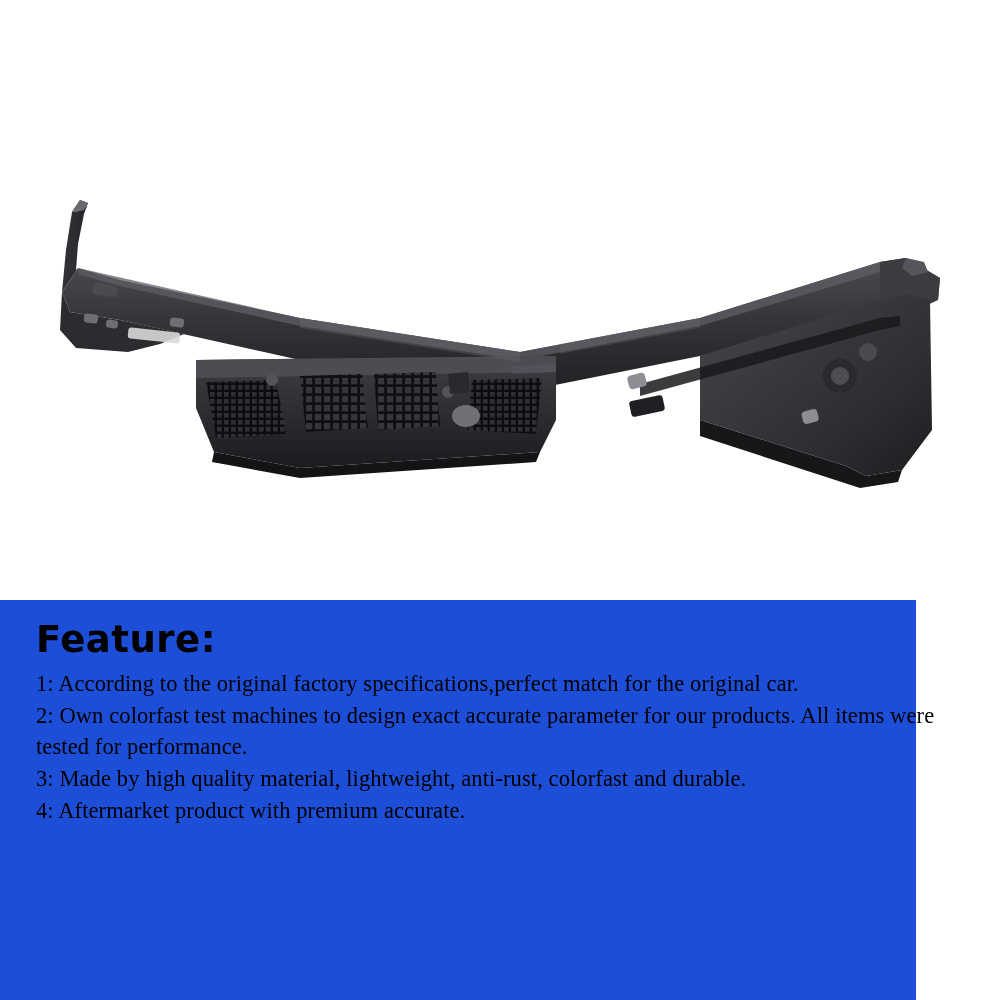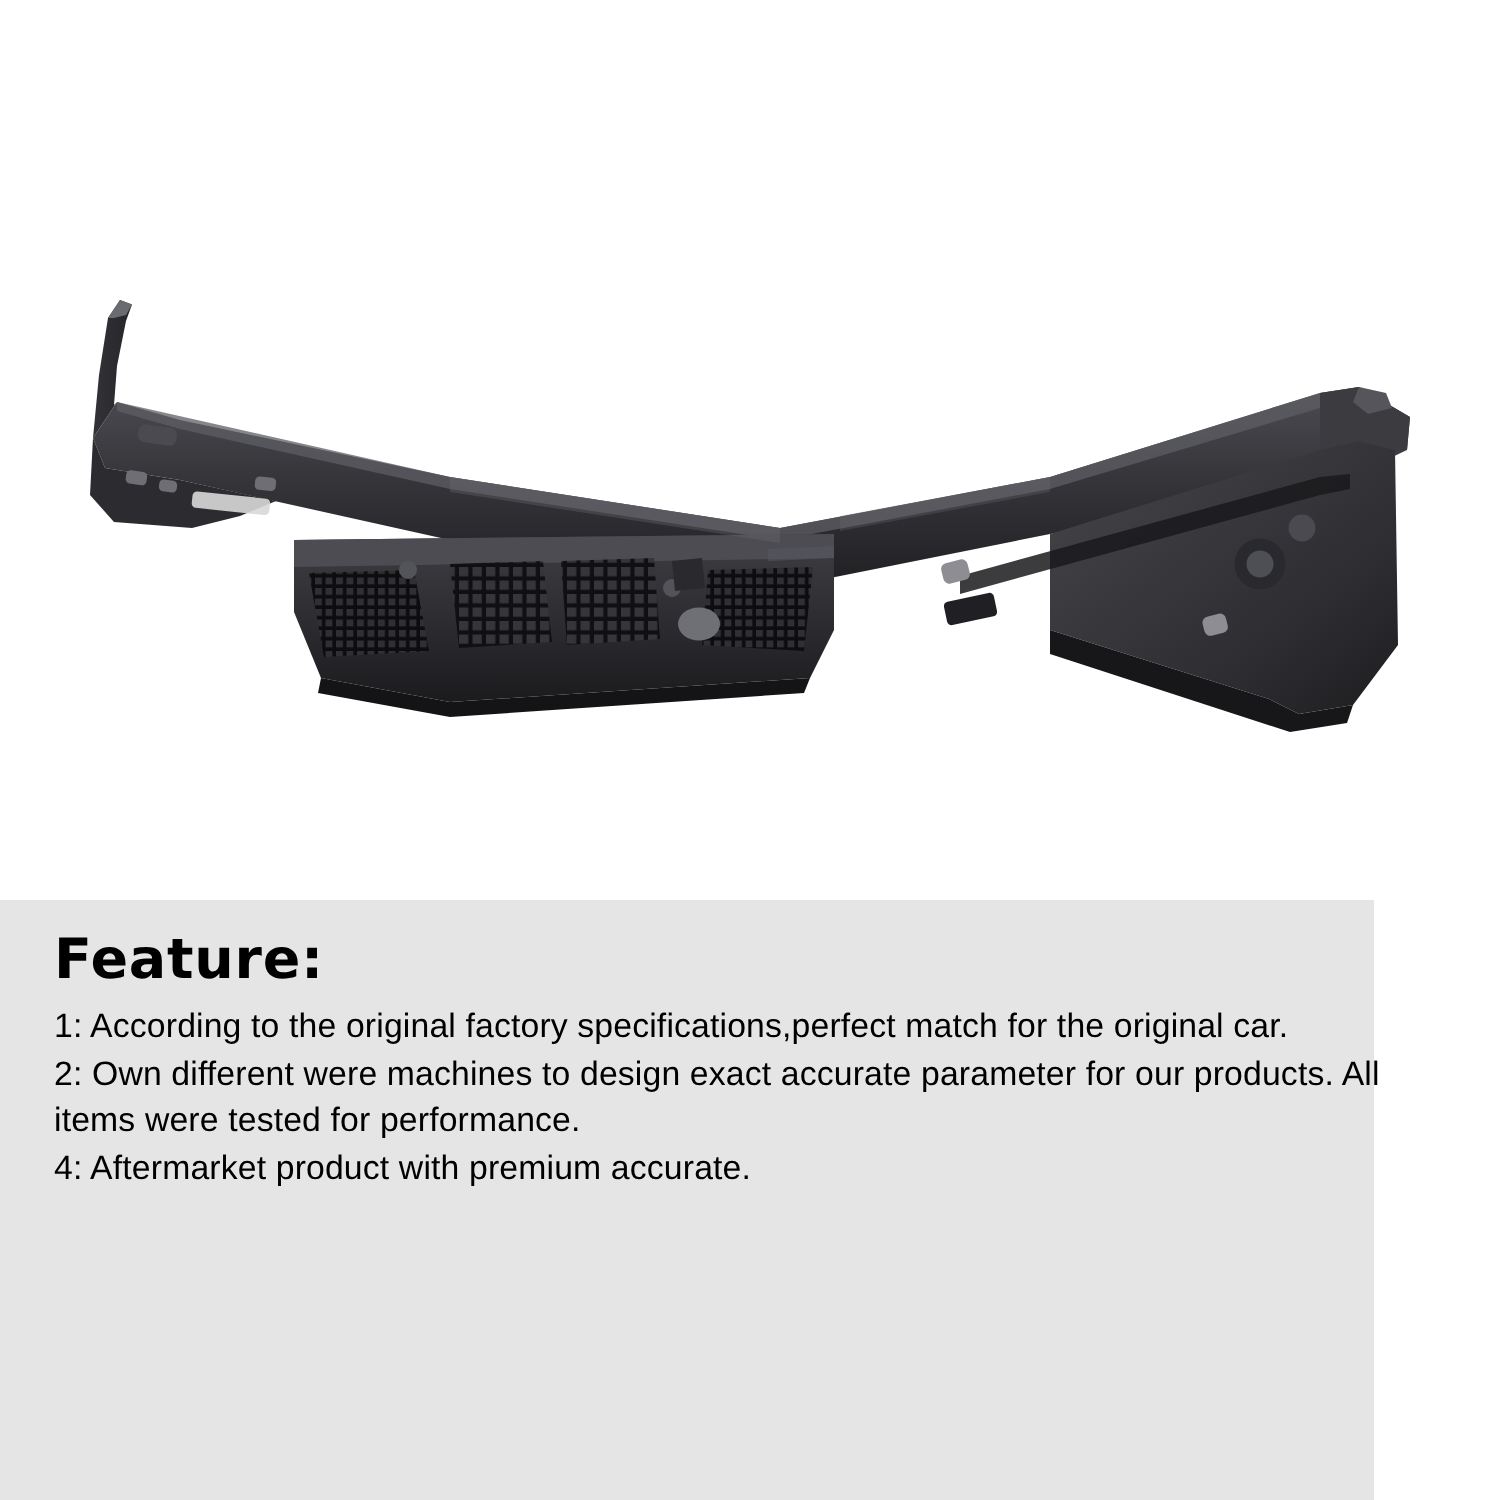--- a/index.html
+++ b/index.html
@@ -10,21 +10,21 @@
   body {
     width: 1000px;
     height: 1000px;
     font-family: "DejaVu Sans", sans-serif;
     overflow: hidden;
   }
   .page {
     position: relative;
     width: 916px;
     height: 1000px;
-    background: #e5e5e5;
+    background: #1d4ed8;
   }
 
   
   .product-area {
     position: absolute;
     left: 0;
     top: 0;
     width: 1000px;
     height: 600px;
     background: #ffffff;
@@ -50,21 +50,21 @@
     letter-spacing: 0.5px;
     line-height: 44px;
     margin: 0 0 6px 0;
   }
   .feature-list {
     margin: 0;
     padding: 0;
     list-style: none;
   }
   .feature-item {
-    font-family: Liberation Sans, sans-serif;
+    font-family: Liberation Serif, serif;
     font-size: 22.5px;
     color: #000000;
     line-height: 31px;
     margin: 0 0 1px 0;
     letter-spacing: 0.1px;
   }
 </style>
 </head>
 <body>
 
@@ -152,18 +152,19 @@
       <path d="M300,318 L520,352 L520,362 L300,328 Z" fill="#6a6a71" opacity="0.35"></path>
       <path d="M560,344 L700,318 L700,328 L560,354 Z" fill="#6a6a71" opacity="0.3"></path>
       <path d="M512,366 L556,364 L556,372 L512,374 Z" fill="#575760" opacity="0.6"></path>
     </svg>
   </div>
 
   <div class="feature-block">
     <h1 class="feature-heading">Feature:</h1>
     <ul class="feature-list">
       <li class="feature-item">1: According to the original factory specifications,perfect match for the original car.</li>
-      <li class="feature-item">2: Own different were machines to design exact accurate parameter for our products. All items were tested for performance.</li>
+      <li class="feature-item">2: Own colorfast test machines to design exact accurate parameter for our products. All items were tested for performance.</li>
+      <li class="feature-item">3: Made by high quality material, lightweight, anti-rust, colorfast and durable.</li>
       <li class="feature-item">4: Aftermarket product with premium accurate.</li>
     </ul>
   </div>
 
 </div>
 
 </body></html>

